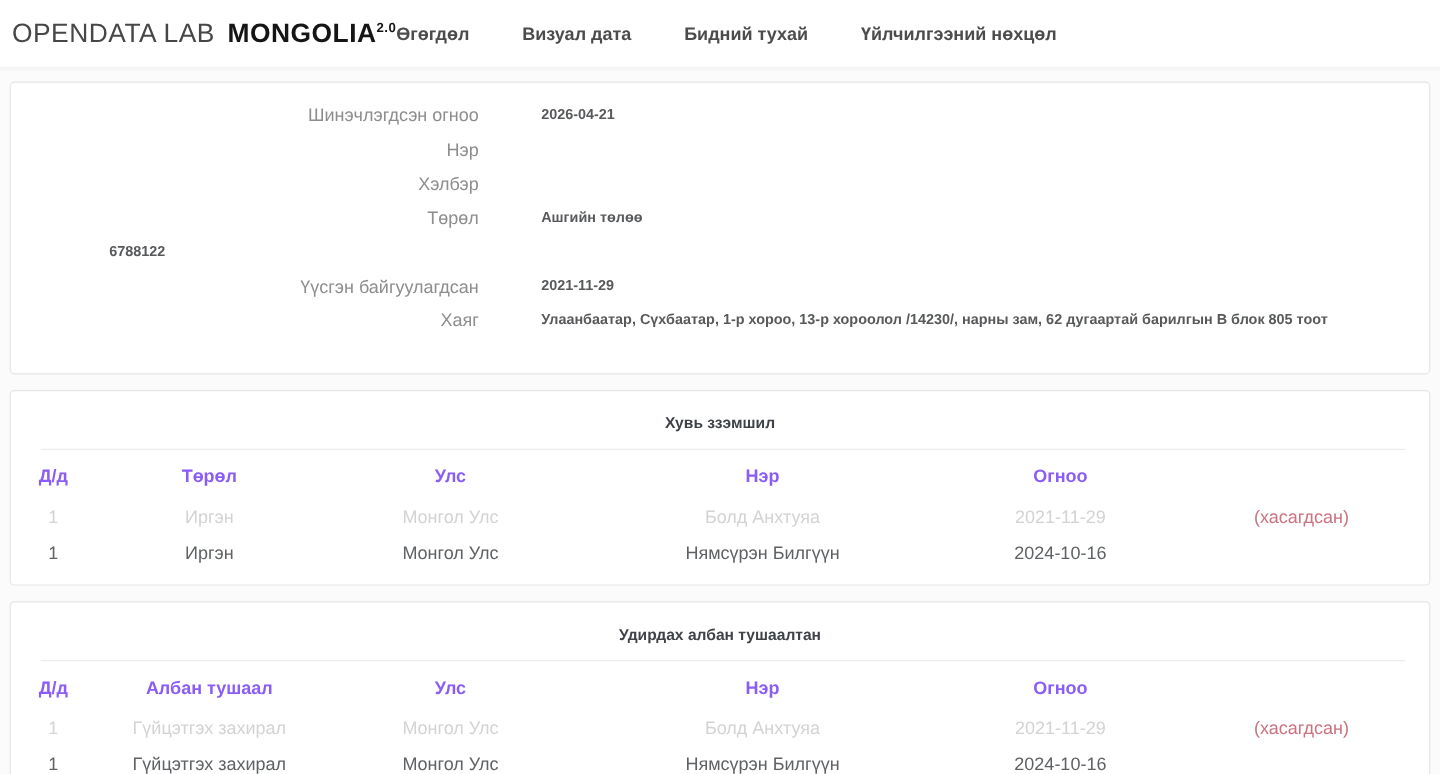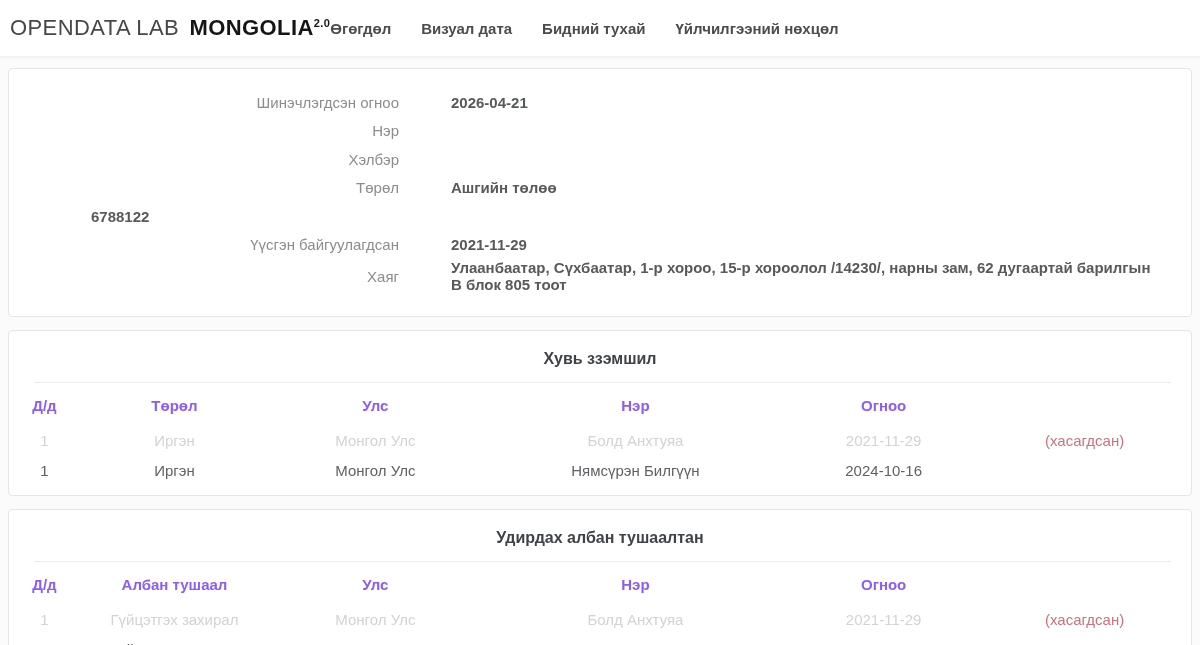--- a/index.html
+++ b/index.html
@@ -27,60 +27,60 @@
   .logo {
     font-size: 22px;
     letter-spacing: 0.4px;
     color: #3d3d3d;
     cursor: pointer;
     white-space: nowrap;
   }
   .logo-light { font-weight: 400; color: #474747; }
   .logo-bold  { font-weight: 700; color: #151515; margin-left: 4px; }
   .logo-sup   { font-weight: 700; color: #151515; font-size: 11px; vertical-align: super; }
-  .nav { display: flex; gap: 30px; padding-right: 14px; }
+  .nav { display: flex; gap: 44px; padding-right: 14px; }
   .nav-link {
     color: #4c4c4c;
     font-weight: 700;
     font-size: 15px;
     text-decoration: none;
     white-space: nowrap;
   }
 
   
   main { padding: 11px 8px 0; }
   .card {
     background: #ffffff;
     border: 1px solid #e5e5e5;
     border-radius: 4px;
     margin-bottom: 13px;
   }
 
   
   .details-card { padding: 19px 30px 23px; }
-  .field-row { display: flex; align-items: center; min-height: 28.5px; }
+  .field-row { display: flex; align-items: flex-start; min-height: 28.5px; }
   .field-label {
     width: 360px;
     flex-shrink: 0;
     text-align: right;
     color: #8d8d8d;
     font-size: 15px;
   }
   .field-value {
     margin-left: 52px;
     font-weight: 700;
     color: #57595b;
-    font-size: 15px;
+    font-size: 12px;
   }
 
   
   .section-card { padding: 0 0 10px; }
   .section-title {
     text-align: center;
-    font-size: 16px;
+    font-size: 13px;
     font-weight: 700;
     color: #3f4347;
     margin: 19px 0 14px;
   }
   .divider {
     border: none;
     border-top: 1px solid #ececec;
     margin: 0 20px 0 25px;
   }
   table { width: 100%; border-collapse: collapse; font-size: 15px; table-layout: fixed; }
@@ -138,21 +138,21 @@
         </div>
         <div class="field-row">
           <div class="field-value">6788122</div>
         </div>
         <div class="field-row">
           <div class="field-label">Үүсгэн байгуулагдсан</div>
           <div class="field-value">2021-11-29</div>
         </div>
         <div class="field-row">
           <div class="field-label">Хаяг</div>
-          <div class="field-value">Улаанбаатар, Сүхбаатар, 1-р хороо, 15-р хороолол /14230/, нарны зам, 62 дугаартай барилгын В блок 805 тоот</div>
+          <div class="field-value">Улаанбаатар, Сүхбаатар, 1-р хороо, 13-р хороолол /14230/, нарны зам, 62 дугаартай барилгын В блок 805 тоот</div>
         </div>
       </div>
   </section>
 
   <section class="card section-card">
     <h2 class="section-title">Хувь ззэмшил</h2>
     <hr class="divider">
     <table id="shareholders-table">
         <colgroup>
           <col style="width: 6%;">

